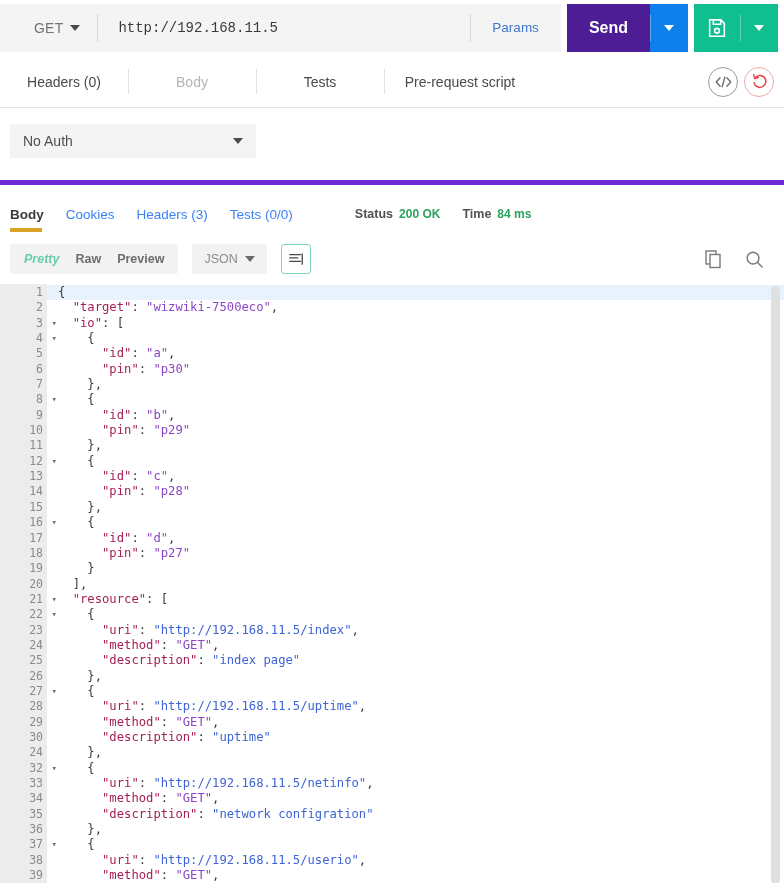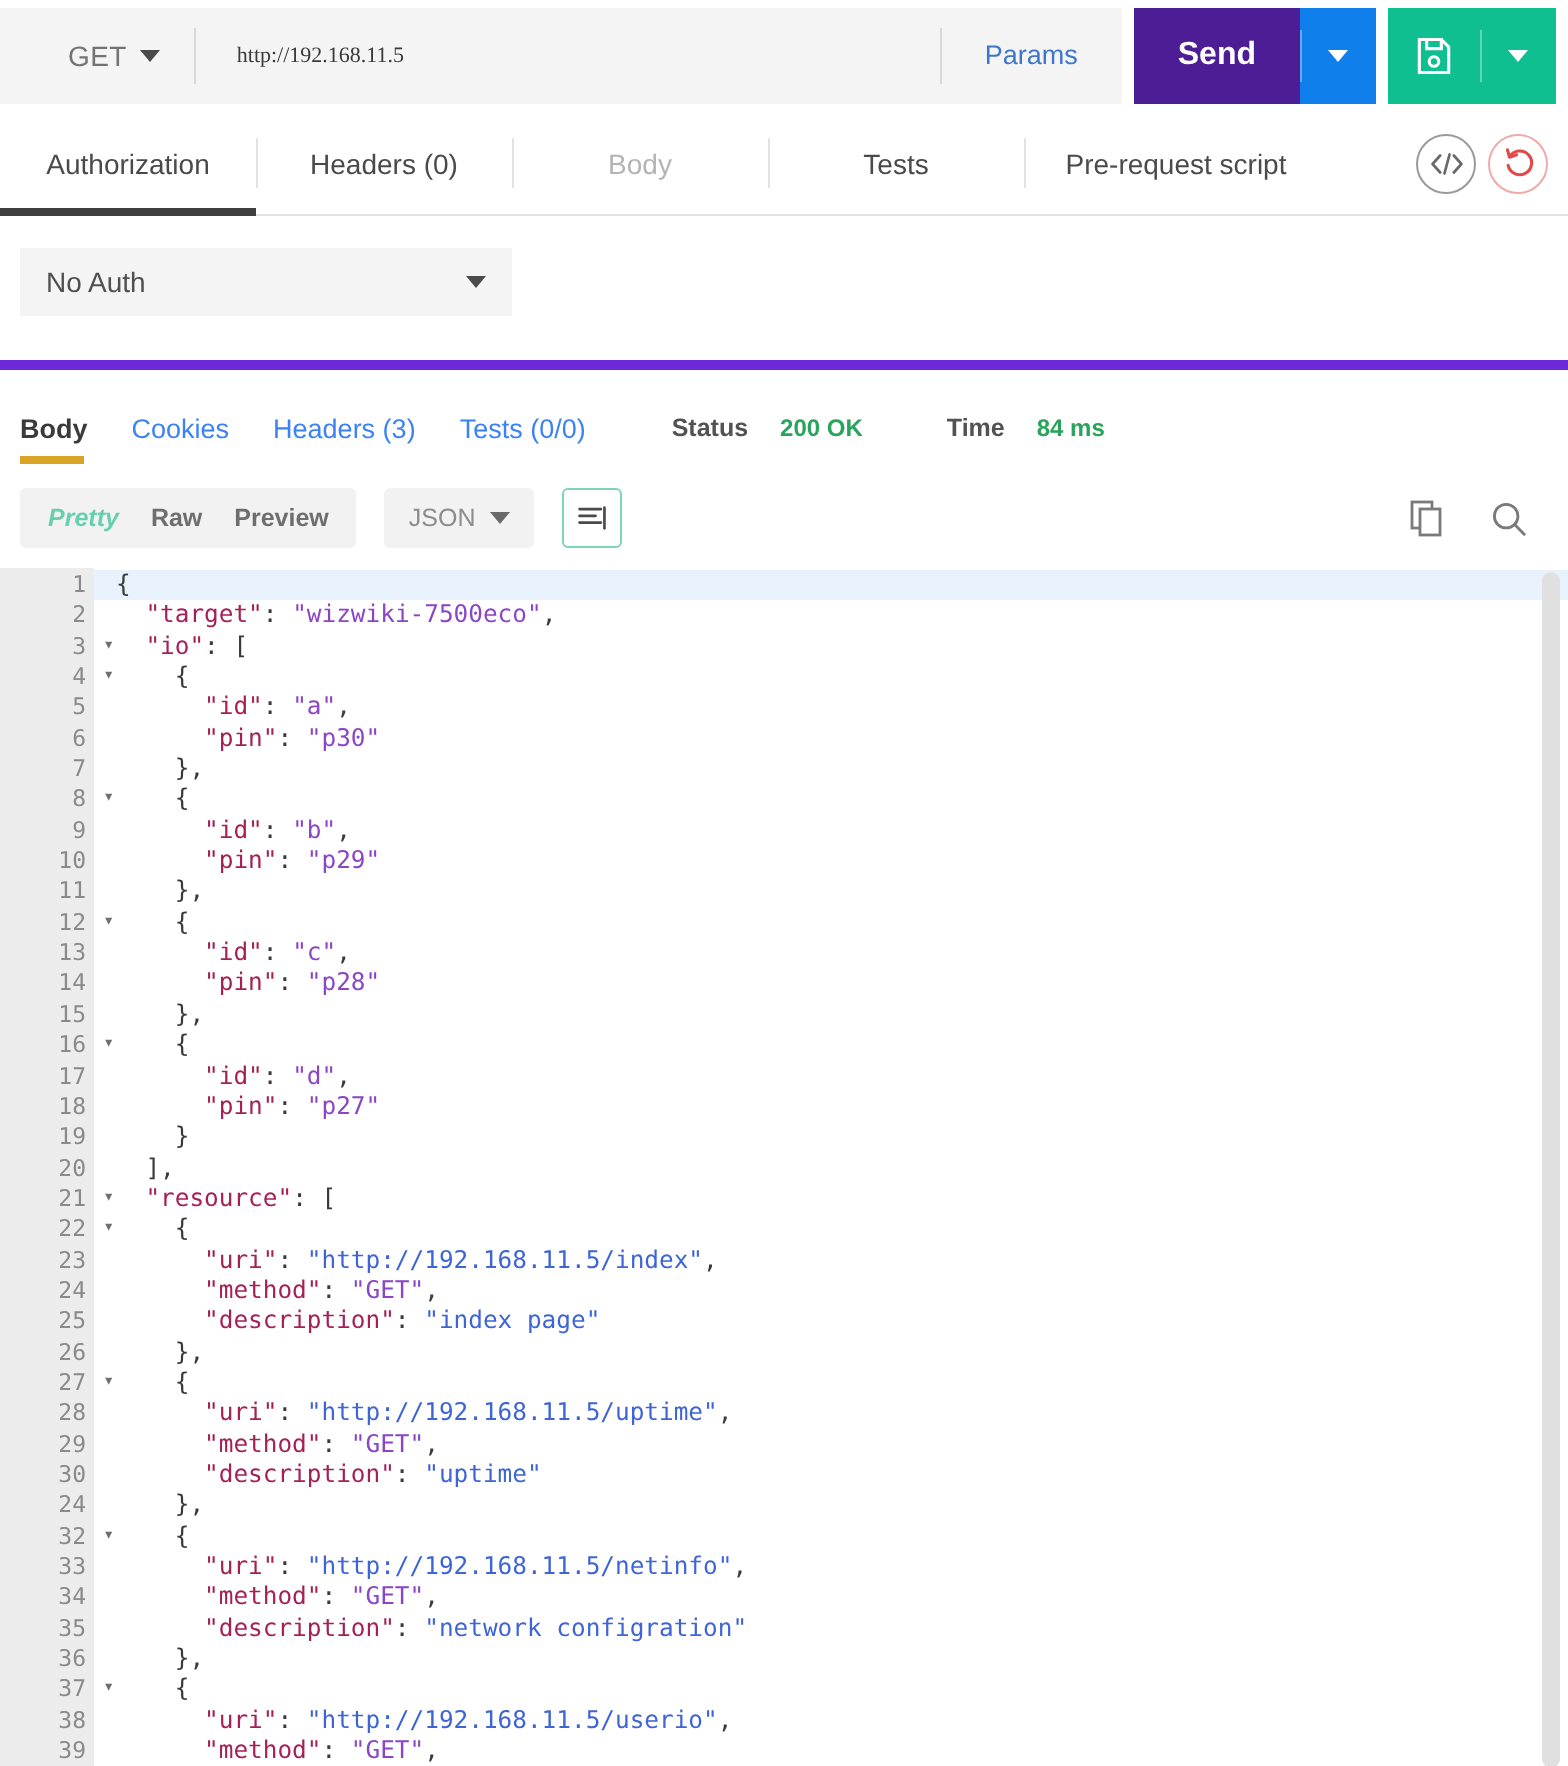--- a/index.html
+++ b/index.html
@@ -51,22 +51,22 @@
   .caret {
     width: 0; height: 0;
     border-left: 5px solid transparent;
     border-right: 5px solid transparent;
     border-top: 6px solid #4a4a4a;
   }
   .url-input {
     flex: 1 1 auto;
     border: none;
     background: transparent;
-    font-family: Liberation Serif, serif;
-    font-size: 11px;
+    font-family: Liberation Mono, monospace;
+    font-size: 14px;
     color: #3a3a3a;
     padding: 0 14px 0 20px;
     height: 100%;
     outline: none;
   }
   .params-link {
     font-size: 13.5px;
     color: #3d77cc;
     padding: 0 22px;
     cursor: pointer;
@@ -247,22 +247,22 @@
   .resp-tab.active::after {
     content: "";
     position: absolute;
     left: 0; right: 2px; bottom: -3px;
     height: 4px;
     background: #d9a326;
   }
   .status-group {
     display: flex;
     align-items: baseline;
-    gap: 16px;
-    margin-left: 21px;
+    gap: 6px;
+    margin-left: 40px;
     font-size: 12.5px;
   }
   .status-key { color: #525252; font-weight: bold; }
   .status-val { color: #2aa35c; font-weight: bold; font-size: 12px; }
   .status-gap { width: 10px; }
 
   
   .body-toolbar {
     display: flex;
     align-items: center;
@@ -420,23 +420,20 @@
         <circle cx="12" cy="15" r="2.6"></circle>
       </svg>
     </div>
     <div class="save-caret">
       <span class="caret-white"></span>
     </div>
   </div>
 </div>
 
 <div class="req-tabs">
-  <div class="req-tab active">
-    <span>Authorization</span>
-  </div>
   <div class="req-tab">
     <span>Headers (0)</span>
   </div>
   <div class="req-tab muted">
     <span>Body</span>
   </div>
   <div class="req-tab">
     <span>Tests</span>
   </div>
   <div class="req-tab wide">

